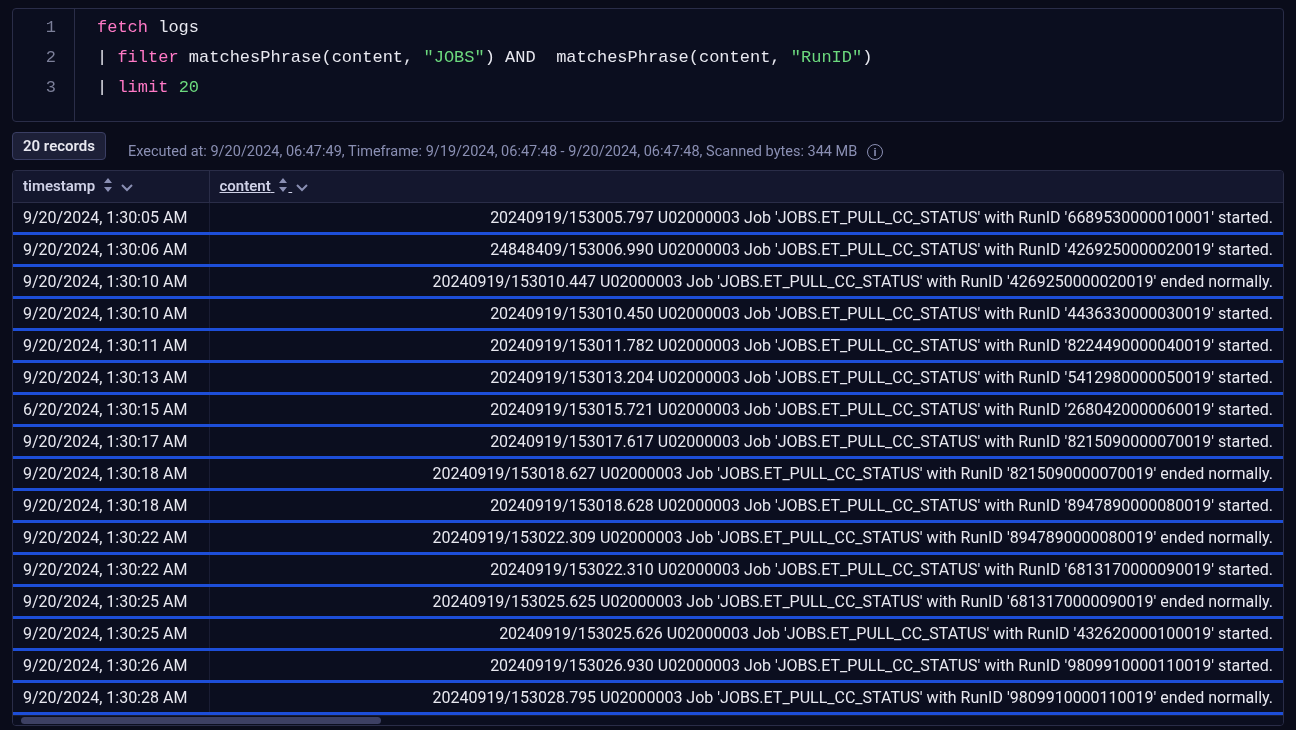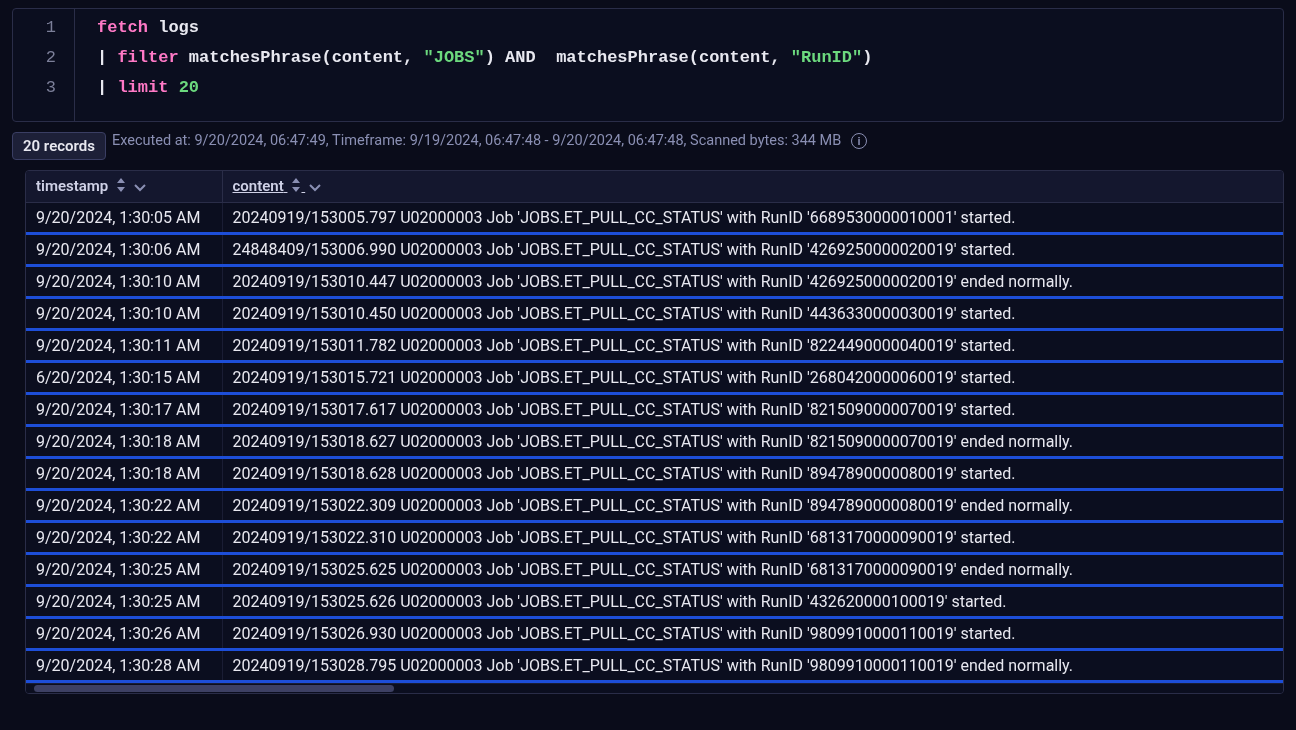--- a/index.html
+++ b/index.html
@@ -27,34 +27,33 @@
     width: 62px;
     border-right: 1px solid #2a2d48;
     text-align: right;
     padding: 4px 18px 18px 0;
     color: #7c7f99;
     user-select: none;
   }
   .code {
     padding: 4px 18px 18px 22px;
     white-space: pre;
-    font-weight: bold;
   }
   .kw   { color: #ff79c6; }
   .fn   { color: #e8e8f0; }
   .str  { color: #6cd97e; }
   .op   { color: #e8e8f0; }
   .num  { color: #6cd97e; }
   .plain{ color: #e8e8f0; }
   .pipe { color: #e8e8f0; }
 
   .status-row {
     display: flex;
-    align-items: flex-start;
-    gap: 6px;
+    align-items: flex-end;
+    gap: 22px;
     padding: 10px 0 10px 0;
     font-size: 15px;
   }
   .badge {
     background: #1d2038;
     border: 1px solid #3a3e63;
     border-radius: 4px;
     padding: 4px 10px;
     font-weight: 600;
     color: #e8e8f0;
@@ -78,21 +77,20 @@
     vertical-align: middle;
     font-family: sans-serif;
     font-style: normal;
   }
 
   .table-container {
     border: 1px solid #2a2d48;
     border-radius: 4px;
     overflow: hidden;
     background: #0b0e1f;
-    margin-left: 13px;
   }
   table {
     width: 100%;
     border-collapse: collapse;
     font-size: 16px;
   }
   thead th {
     text-align: left;
     font-weight: 600;
     background: #14172e;
@@ -112,21 +110,21 @@
   .sort-icon svg { width: 10px; height: 14px; }
   .chev-icon svg { width: 12px; height: 8px; }
   tbody td {
     padding: 5px 10px;
     border-bottom: 3px solid #1d4ed8;
     border-right: 1px solid #1a1d34;
     white-space: nowrap;
     color: #e8e8f0;
     font-weight: 400;
   }
-  tbody td:last-child { border-right: none; }
+  tbody td:last-child { border-right: none; text-align: right; }
 
   .hscroll {
     height: 10px;
     background: #0b0e1f;
     position: relative;
     border-top: 1px solid #1a1d34;
   }
   .hscroll-thumb {
     position: absolute;
     left: 8px;
@@ -208,20 +206,24 @@
           </tr>
           <tr>
             <td>9/20/2024, 1:30:10 AM</td>
             <td>20240919/153010.450 U02000003 Job 'JOBS.ET_PULL_CC_STATUS' with RunID '4436330000030019' started.</td>
           </tr>
           <tr>
             <td>9/20/2024, 1:30:11 AM</td>
             <td>20240919/153011.782 U02000003 Job 'JOBS.ET_PULL_CC_STATUS' with RunID '8224490000040019' started.</td>
           </tr>
           <tr>
+            <td>9/20/2024, 1:30:13 AM</td>
+            <td>20240919/153013.204 U02000003 Job 'JOBS.ET_PULL_CC_STATUS' with RunID '5412980000050019' started.</td>
+          </tr>
+          <tr>
             <td>6/20/2024, 1:30:15 AM</td>
             <td>20240919/153015.721 U02000003 Job 'JOBS.ET_PULL_CC_STATUS' with RunID '2680420000060019' started.</td>
           </tr>
           <tr>
             <td>9/20/2024, 1:30:17 AM</td>
             <td>20240919/153017.617 U02000003 Job 'JOBS.ET_PULL_CC_STATUS' with RunID '8215090000070019' started.</td>
           </tr>
           <tr>
             <td>9/20/2024, 1:30:18 AM</td>
             <td>20240919/153018.627 U02000003 Job 'JOBS.ET_PULL_CC_STATUS' with RunID '8215090000070019' ended normally.</td>

